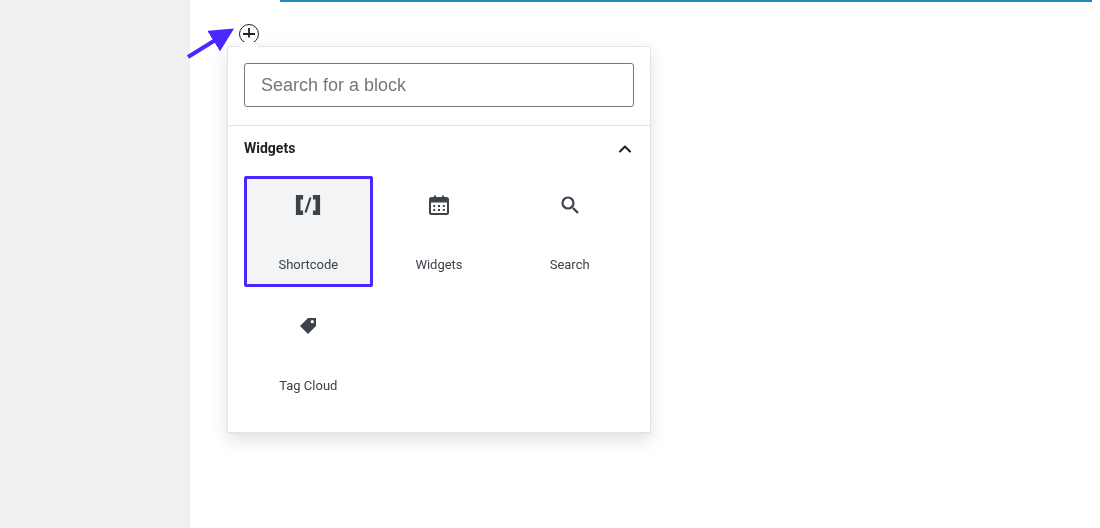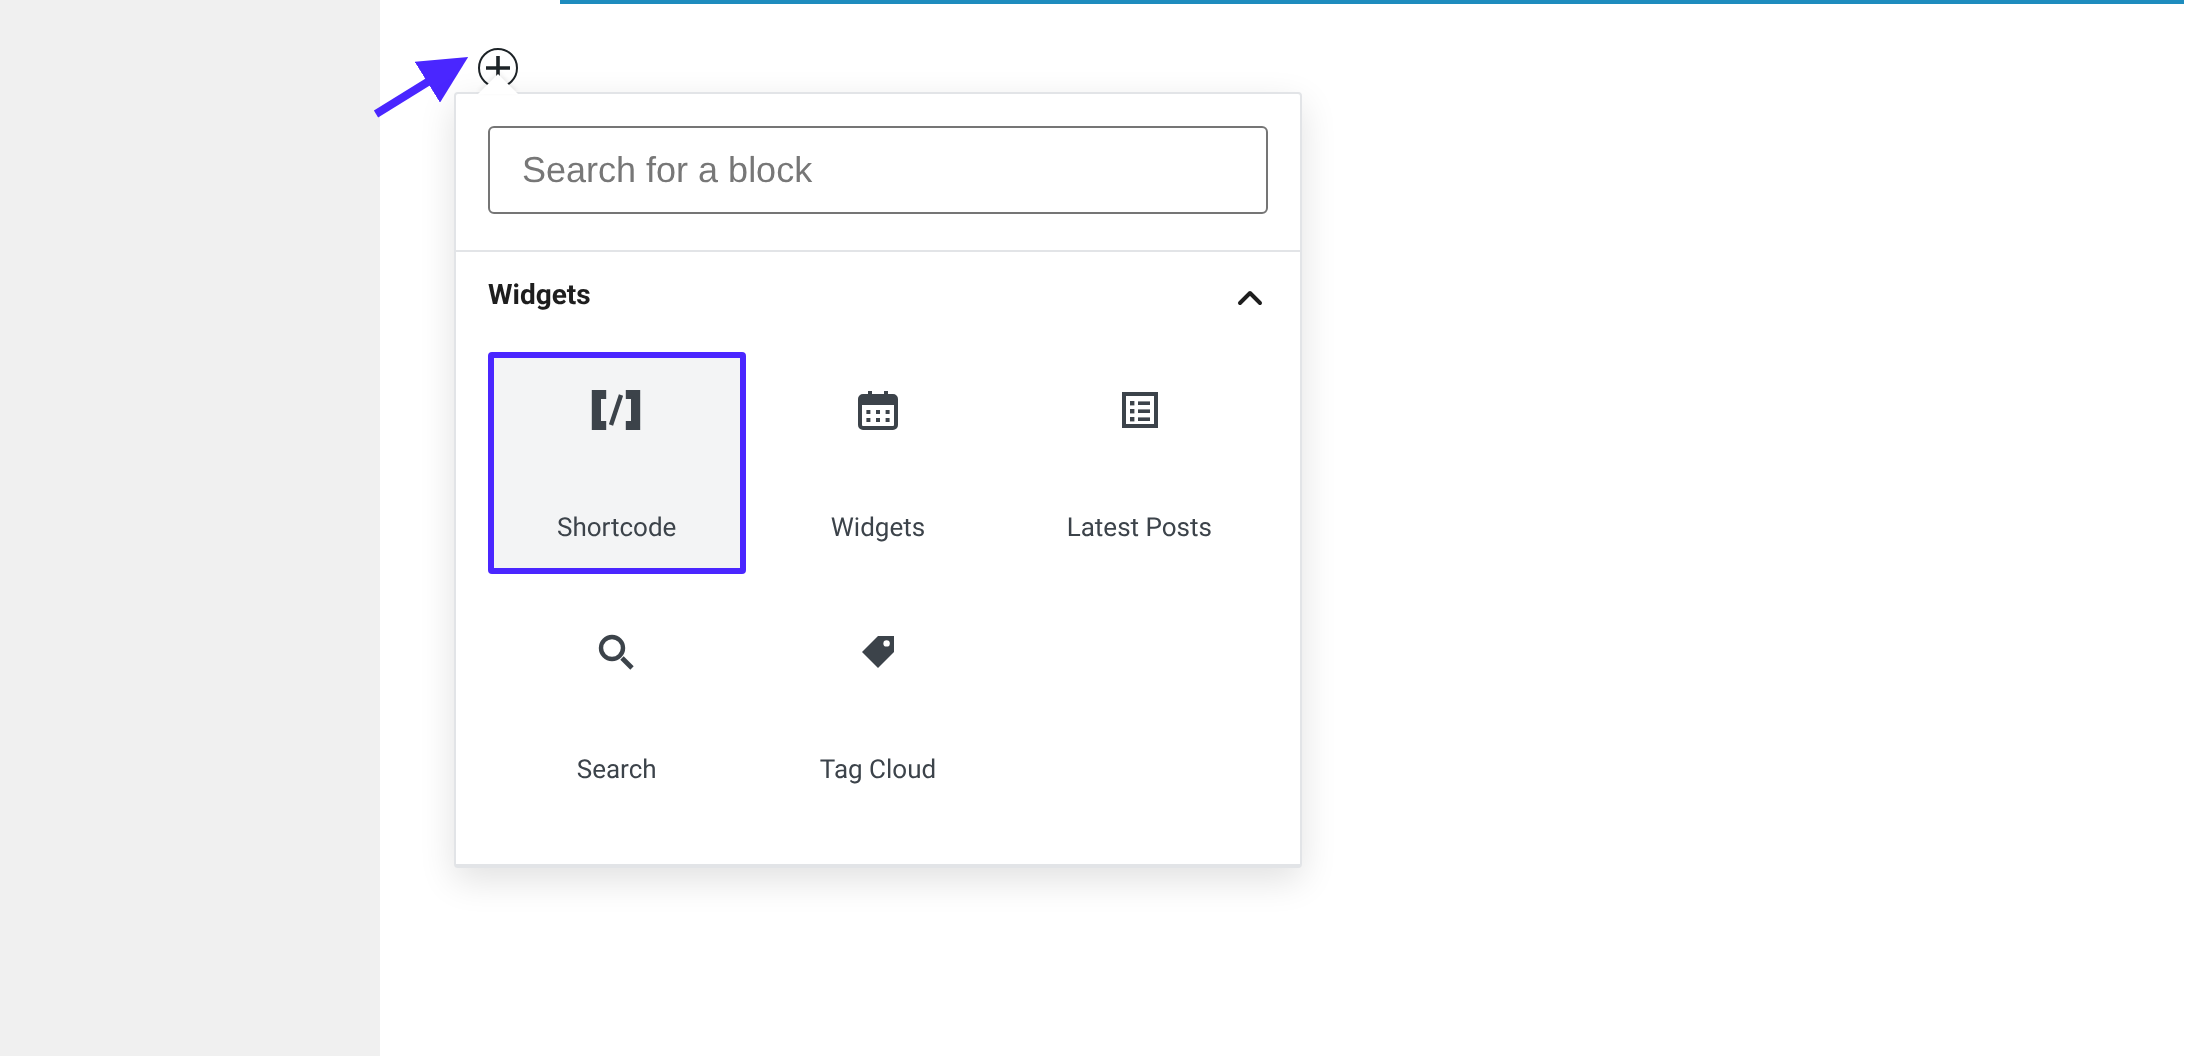--- a/index.html
+++ b/index.html
@@ -223,34 +223,20 @@
               <rect x="5.2" y="15" width="2" height="2" fill="#3c434a"></rect>
               <rect x="10" y="15" width="2" height="2" fill="#3c434a"></rect>
               <rect x="14.8" y="15" width="2" height="2" fill="#3c434a"></rect>
             </svg>
         </span>
         <span class="block-label">Widgets</span>
       </div>
 
 
 
-      <div class="block-item">
-        <span class="block-icon">
-          <svg width="22" height="22" viewBox="0 0 22 22">
-              <rect x="3" y="3" width="16" height="16" fill="none" stroke="#3c434a" stroke-width="2"></rect>
-              <rect x="6" y="6.5" width="2.2" height="2.2" fill="#3c434a"></rect>
-              <line x1="10" y1="7.6" x2="16" y2="7.6" stroke="#3c434a" stroke-width="1.8"></line>
-              <rect x="6" y="10.5" width="2.2" height="2.2" fill="#3c434a"></rect>
-              <line x1="10" y1="11.6" x2="16" y2="11.6" stroke="#3c434a" stroke-width="1.8"></line>
-              <rect x="6" y="14.5" width="2.2" height="2.2" fill="#3c434a"></rect>
-              <line x1="10" y1="15.6" x2="16" y2="15.6" stroke="#3c434a" stroke-width="1.8"></line>
-            </svg>
-        </span>
-        <span class="block-label">Latest Posts</span>
-      </div>
 
 
       <div class="block-item">
         <span class="block-icon">
           <svg width="22" height="22" viewBox="0 0 22 22">
               <circle cx="9" cy="9" r="5.5" fill="none" stroke="#3c434a" stroke-width="2.2"></circle>
               <line x1="14" y1="14" x2="19" y2="19" stroke="#3c434a" stroke-width="2.4"></line>
             </svg>
         </span>
         <span class="block-label">Search</span>

